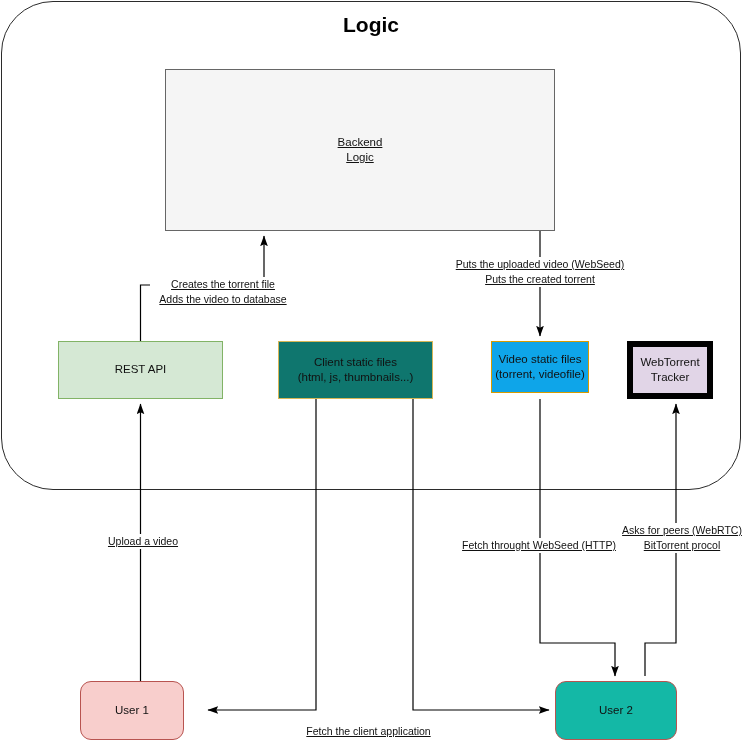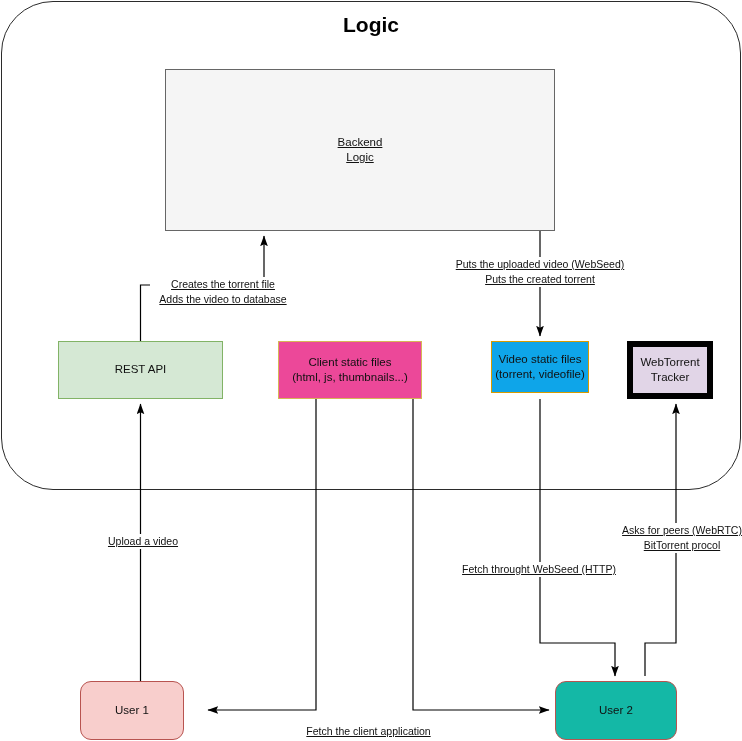--- a/index.html
+++ b/index.html
@@ -71,23 +71,23 @@
     left: 58px;
     top: 341px;
     width: 165px;
     height: 58px;
     background: #d5e8d4;
     border: 1px solid #82b366;
   }
   .client-static {
     left: 278px;
     top: 341px;
-    width: 144px;
+    width: 155px;
     height: 58px;
-    background: #ec4899;
+    background: #0f766e;
     border: 1px solid #d6b656;
   }
   .video-static {
     left: 491px;
     top: 341px;
     width: 98px;
     height: 52px;
     background: #0ea5e9;
     border: 1px solid #d79b00;
   }
@@ -208,20 +208,20 @@
   </div>
 
   <div class="edge-label" style="left:150px; top:277px; width:142px;">Creates the torrent file
 Adds the video to database</div>
 
   <div class="edge-label" style="left:422px; top:257px; width:232px;">Puts the uploaded video (WebSeed)
 Puts the created torrent</div>
 
   <div class="edge-label" style="left:88px; top:534px; width:106px;">Upload a video</div>
 
-  <div class="edge-label" style="left:450px; top:538px; width:174px;margin-top:24px;">Fetch throught WebSeed (HTTP)</div>
+  <div class="edge-label" style="left:450px; top:538px; width:174px;">Fetch throught WebSeed (HTTP)</div>
 
   <div class="edge-label" style="left:618px; top:523px; width:124px;">Asks for peers (WebRTC)
 BitTorrent procol</div>
 
   <div class="edge-label" style="left:288px; top:724px; width:157px;">Fetch the client application</div>
 
 </div>
 
 </body></html>

